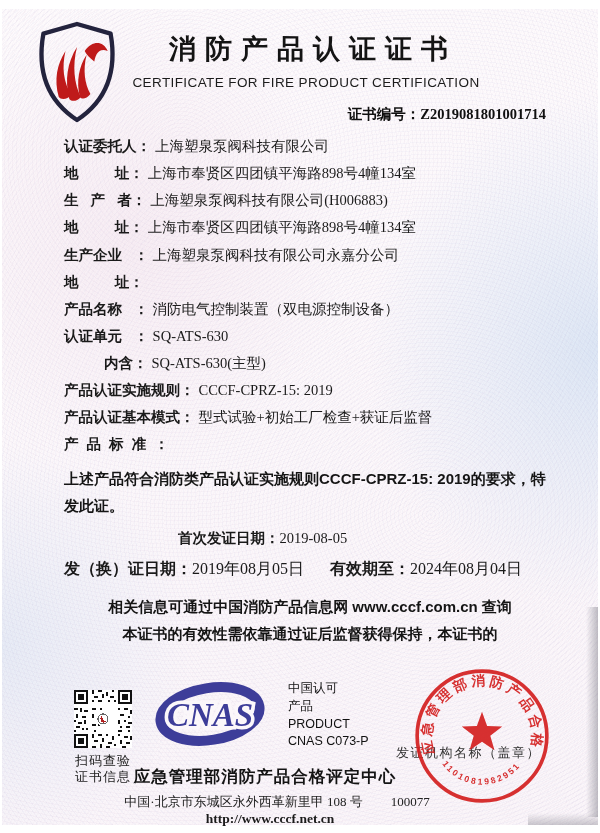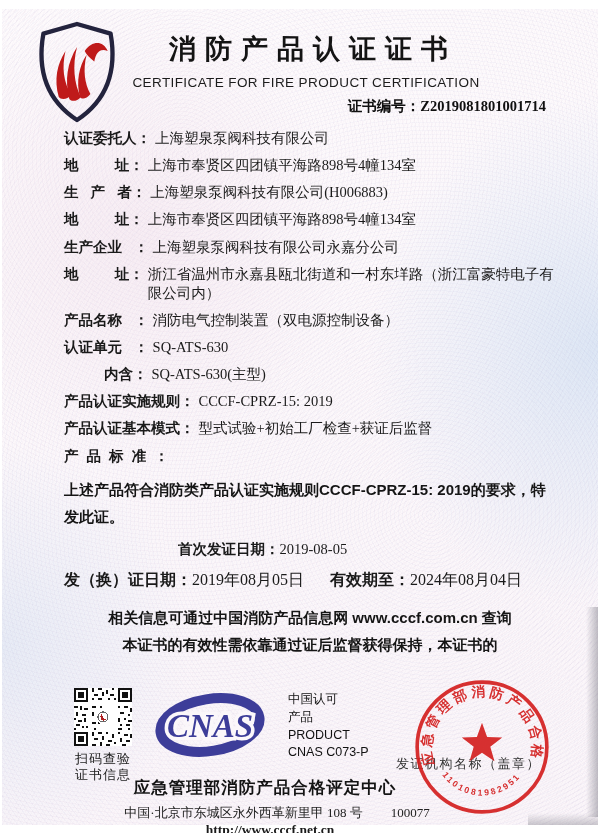--- a/index.html
+++ b/index.html
@@ -22,21 +22,21 @@
     background:linear-gradient(to left, rgba(100,100,112,0.40), transparent);}
   .corner-shadow{position:absolute;right:0;bottom:0;width:70px;height:12px;
     background:linear-gradient(to top, rgba(110,110,120,0.35), transparent);}
 
   .header{position:relative;padding-top:22px;}
   .logo{position:absolute;left:27px;top:12px;width:96px;height:102px;}
   .title{text-align:center;font-size:27px;font-weight:bold;letter-spacing:9px;
     padding-left:26px;color:#141414;}
   .subtitle{text-align:center;font-size:13.5px;letter-spacing:0.4px;margin-top:8px;
     padding-left:12px;color:#1c1c1c;}
-  .cert-number{ text-align:right;padding-right:52px;margin-top:7px;font-size:14.5px;
+  .cert-number{ text-align:right;padding-right:52px;margin-top:15px;font-size:14.5px;
     font-weight:bold;color:#101010;}
   .cert-number .num{font-family:"Liberation Serif",serif;font-weight:bold;}
 
   .content{padding:13px 42px 0 62px;font-size:14.5px;}
   .field-row{display:flex;margin-bottom:8px;line-height:1.32;}
   .field-label{font-weight:bold;white-space:pre;flex:none;}
   .field-value{flex:1;padding-left:4px;font-family:"Liberation Serif",serif;}
   .indent{padding-left:40px;}
 
   .statement{font-weight:bold;font-size:15px;line-height:1.8;margin-top:10px;color:#151515;}
@@ -44,21 +44,21 @@
   .first-issue .lbl{font-weight:bold;}
   .first-issue .val{font-family:"Liberation Serif",serif;}
   .dates-row{margin-top:11px;font-size:16px;}
   .dates-row .lbl{font-weight:bold;}
   .dates-row .val{font-family:"Liberation Serif",serif;}
   .dates-gap{display:inline-block;width:26px;}
   .notice{margin:13px auto 0;max-width:478px;text-align:center;font-weight:bold;
     font-size:15px;line-height:1.85;color:#151515;}
 
   .footer{position:relative;height:180px;margin-top:12px;}
-  .qr-block{position:absolute;left:68px;top:17px;width:66px;text-align:center;}
+  .qr-block{position:absolute;left:68px;top:30px;width:66px;text-align:center;}
   .qr-svg{width:58px;height:58px;display:block;margin:0 auto;}
   .qr-caption{font-size:13px;line-height:1.25;margin-top:5px;letter-spacing:1px;color:#222;}
   .cnas-logo{position:absolute;left:152px;top:18px;width:112px;height:78px;}
   .cnas-text{position:absolute;left:286px;top:20px;font-size:12.5px;line-height:1.42;color:#111;}
   .seal-caption{position:absolute;left:394px;top:84px;font-size:13px;letter-spacing:1.5px;
     color:#333;white-space:nowrap;}
   .seal{position:absolute;left:404px;top:0px;width:152px;height:152px;opacity:0.92;}
   .org-name{position:absolute;left:0;right:70px;top:106px;text-align:center;
     font-weight:bold;font-size:16.5px;letter-spacing:1px;color:#141414;}
   .address-line{position:absolute;left:14px;right:60px;top:133px;text-align:center;
@@ -103,21 +103,20 @@
     <div class="field-row">
       <span class="field-label">地         址：</span>
       <span class="field-value">上海市奉贤区四团镇平海路898号4幢134室</span>
     </div>
     <div class="field-row">
       <span class="field-label">生产企业   ：</span>
       <span class="field-value">上海塑泉泵阀科技有限公司永嘉分公司</span>
     </div>
     <div class="field-row">
       <span class="field-label">地         址：</span>
-      <span class="field-value">浙江省温州市永嘉县瓯北街道和一村东垟路（浙江富豪特电子有限公司内）</span>
     </div>
     <div class="field-row">
       <span class="field-label">产品名称   ：</span>
       <span class="field-value">消防电气控制装置（双电源控制设备）</span>
     </div>
     <div class="field-row">
       <span class="field-label">认证单元   ：</span>
       <span class="field-value">SQ-ATS-630</span>
     </div>
     <div class="field-row indent">

